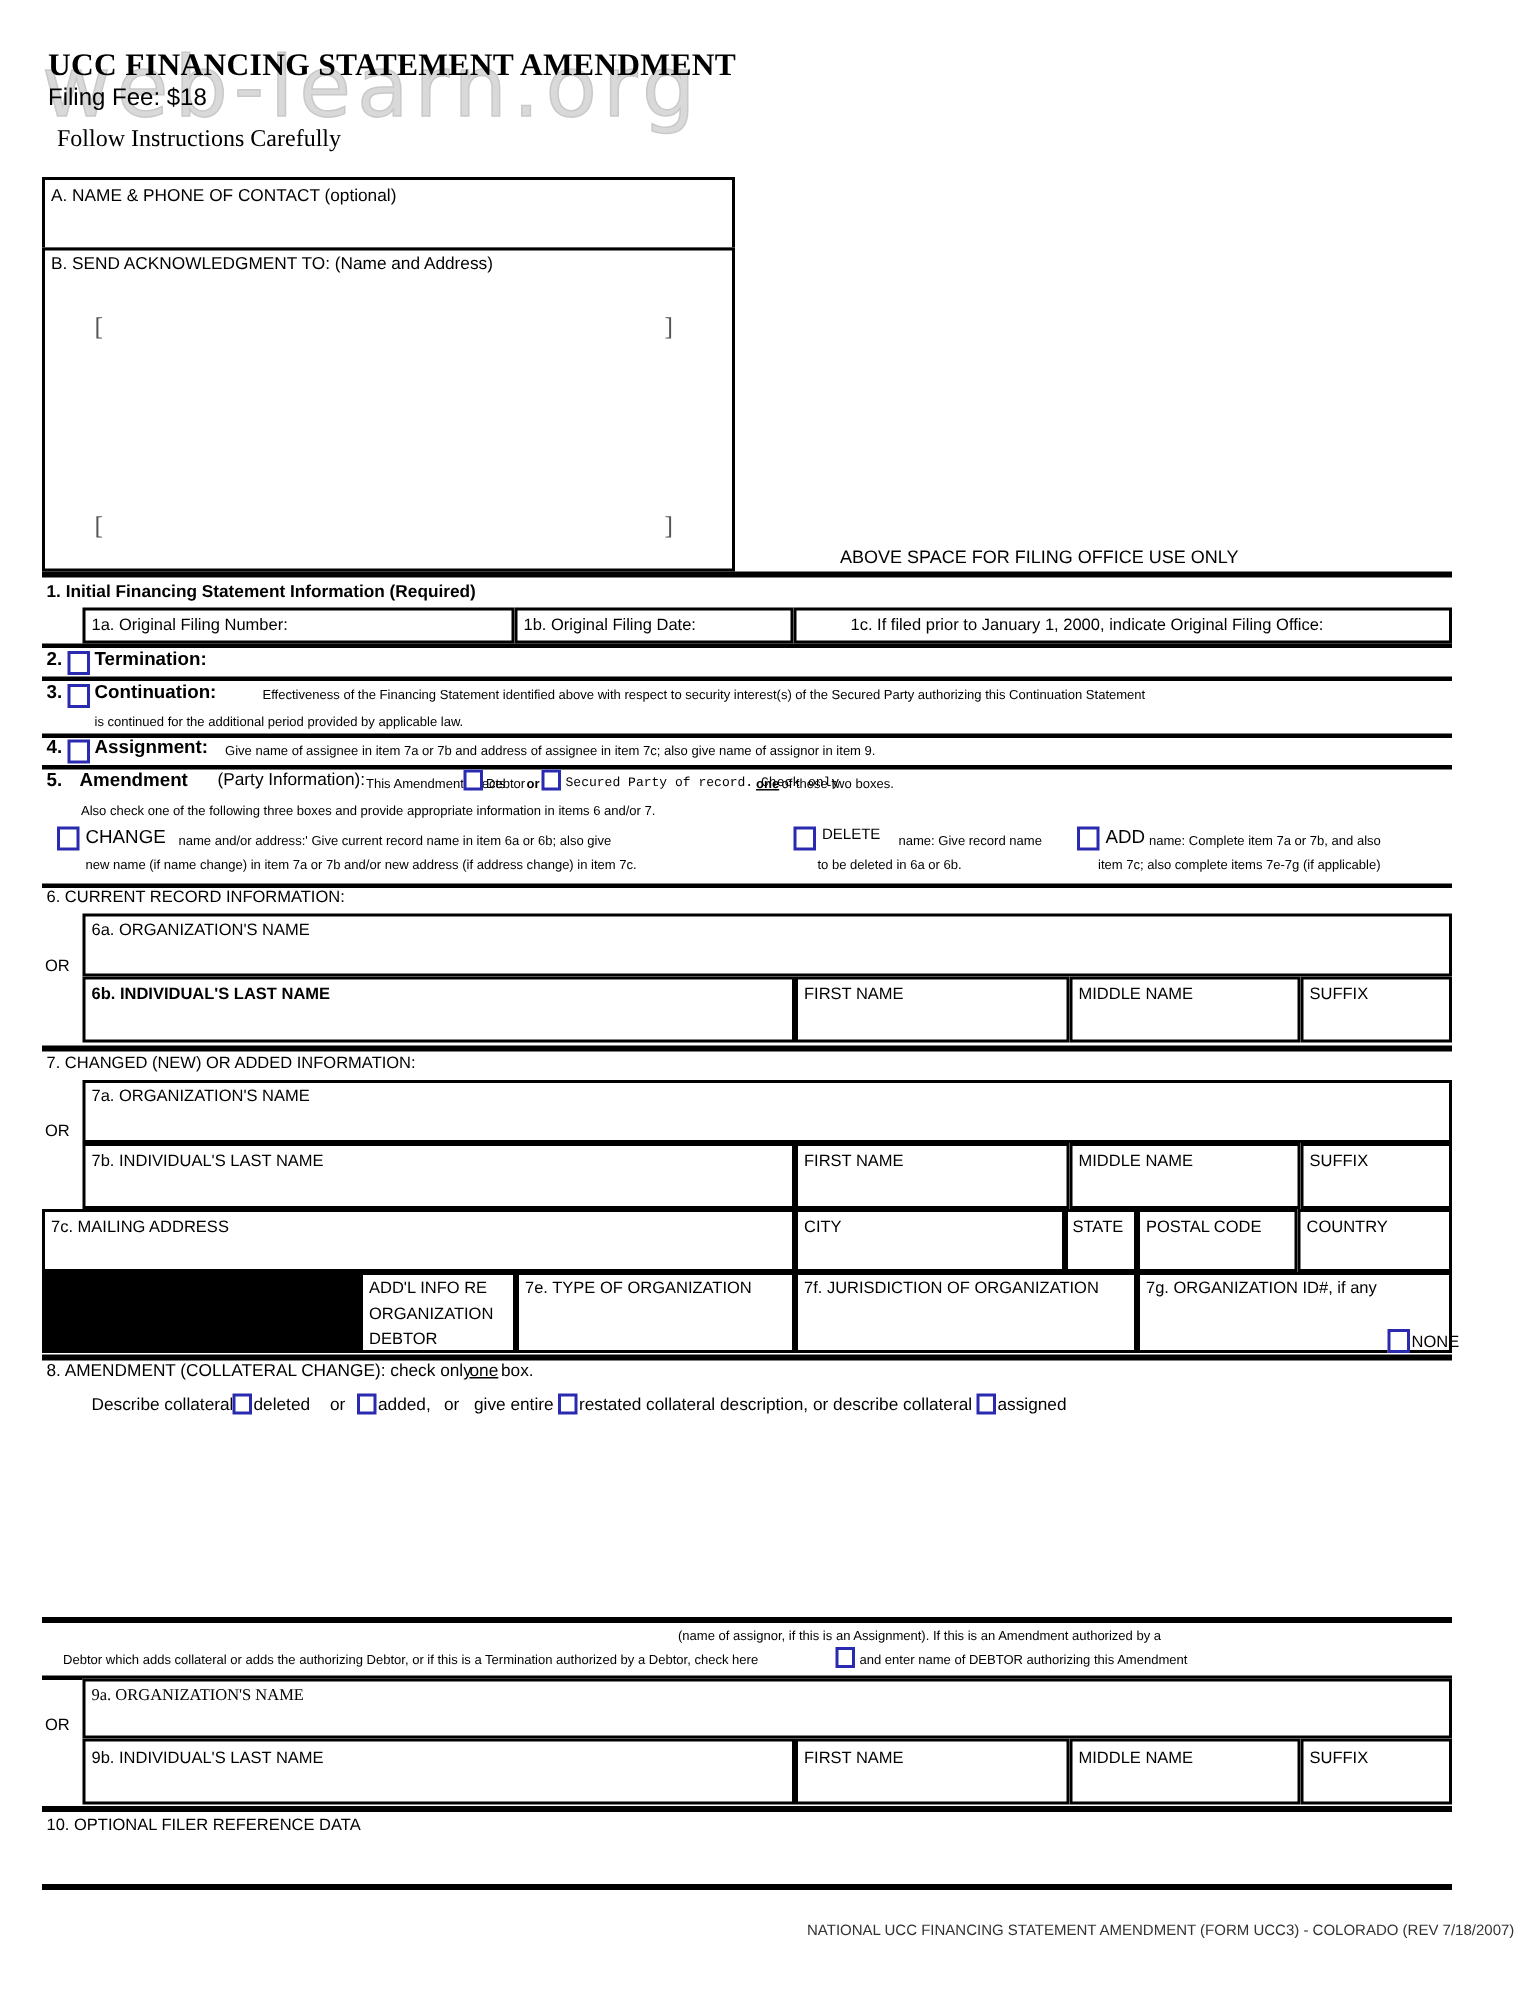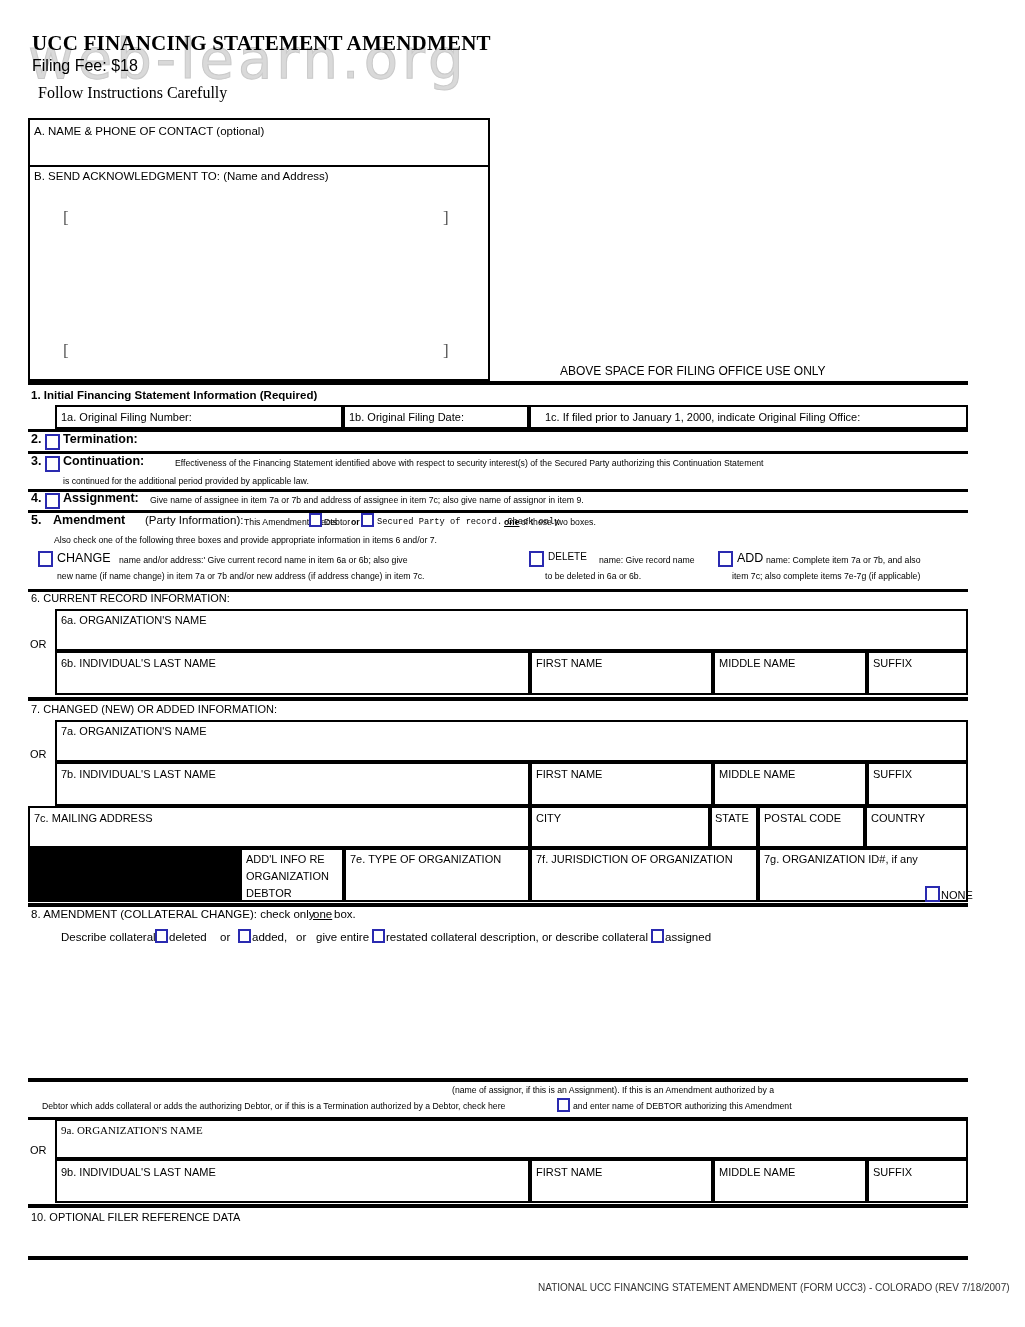--- a/index.html
+++ b/index.html
@@ -96,21 +96,21 @@
 
   <div class="lbl lbl-bold" style="left:31px;top:389px;font-size:11.5px;">1. Initial Financing Statement Information (Required)</div>
 
   <div class="bx" style="left:55px;top:405px;width:288px;height:24px;"></div>
   <div class="cellhdr" style="left:61px;top:411px;">1a. Original Filing Number:</div>
 
   <div class="bx" style="left:343px;top:405px;width:186px;height:24px;"></div>
   <div class="cellhdr" style="left:349px;top:411px;">1b. Original Filing Date:</div>
 
   <div class="bx" style="left:529px;top:405px;width:439px;height:24px;"></div>
-  <div class="cellhdr" style="left:545px;top:411px;">1c. If filed prior to January 1, 2000, indicate Original Filing Office:</div>
+  <div class="cellhdr" style="left:567px;top:411px;">1c. If filed prior to January 1, 2000, indicate Original Filing Office:</div>
 
   <div class="rule" style="left:28px;top:429px;width:940px;height:3px;"></div>
 
   <div class="lbl mid" style="left:31px;top:432px;">2.</div>
   <div class="cb" style="left:45px;top:434px;"></div>
   <div class="lbl mid" style="left:63px;top:432px;">Termination:</div>
 
   <div class="rule" style="left:28px;top:451px;width:940px;height:3px;"></div>
 
   <div class="lbl mid" style="left:31px;top:454px;">3.</div>
@@ -160,21 +160,21 @@
   <div class="rule" style="left:28px;top:589px;width:940px;height:3px;"></div>
 
   <div class="lbl" style="left:31px;top:592px;font-size:11px;">6.   CURRENT RECORD INFORMATION:</div>
 
   <div class="lbl" style="left:30px;top:638px;font-size:11px;">OR</div>
 
   <div class="bx" style="left:55px;top:609px;width:913px;height:42px;"></div>
   <div class="cellhdr" style="left:61px;top:614px;">6a. ORGANIZATION'S NAME</div>
 
   <div class="bx" style="left:55px;top:651px;width:475px;height:44px;"></div>
-  <div class="cellhdr" style="left:61px;top:657px;">6b. INDIVIDUAL'S LAST NAME</div>
+  <div class="cellhdr" style="left:61px;top:657px;font-weight:bold;">6b. INDIVIDUAL'S LAST NAME</div>
 
   <div class="bx" style="left:530px;top:651px;width:183px;height:44px;"></div>
   <div class="cellhdr" style="left:536px;top:657px;">FIRST NAME</div>
 
   <div class="bx" style="left:713px;top:651px;width:154px;height:44px;"></div>
   <div class="cellhdr" style="left:719px;top:657px;">MIDDLE  NAME</div>
 
   <div class="bx" style="left:867px;top:651px;width:101px;height:44px;"></div>
   <div class="cellhdr" style="left:873px;top:657px;">SUFFIX</div>
 

